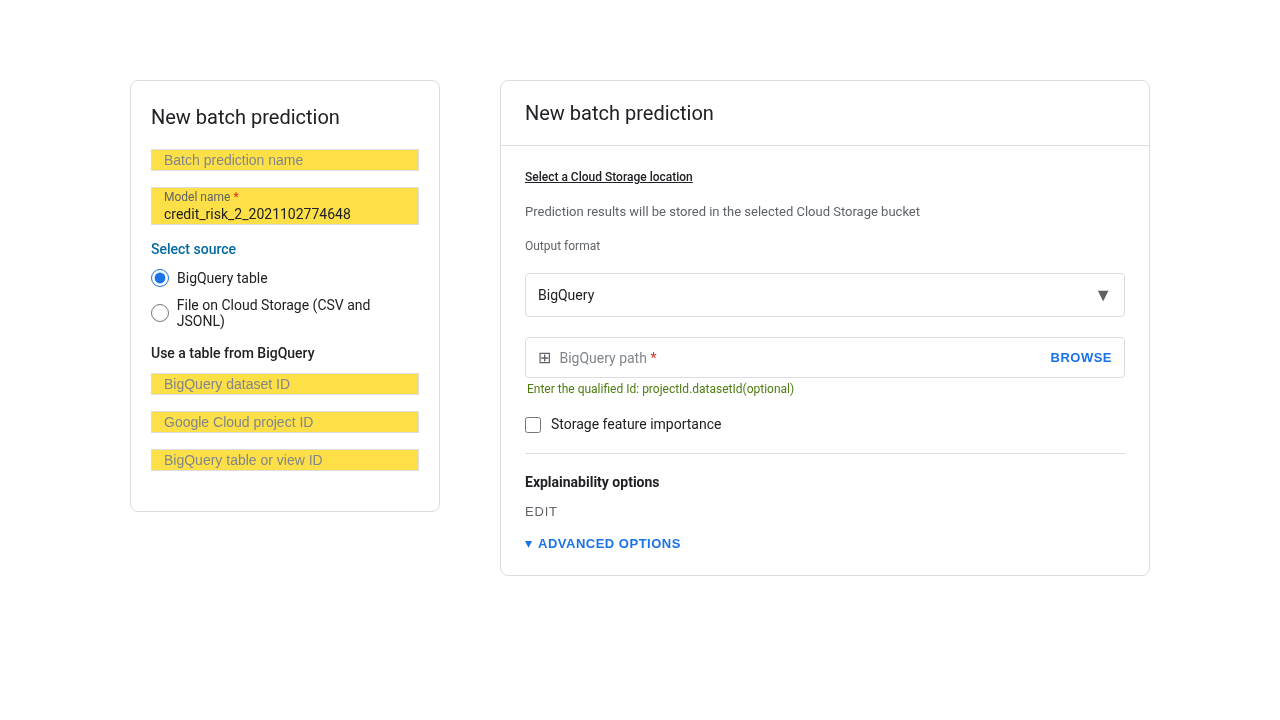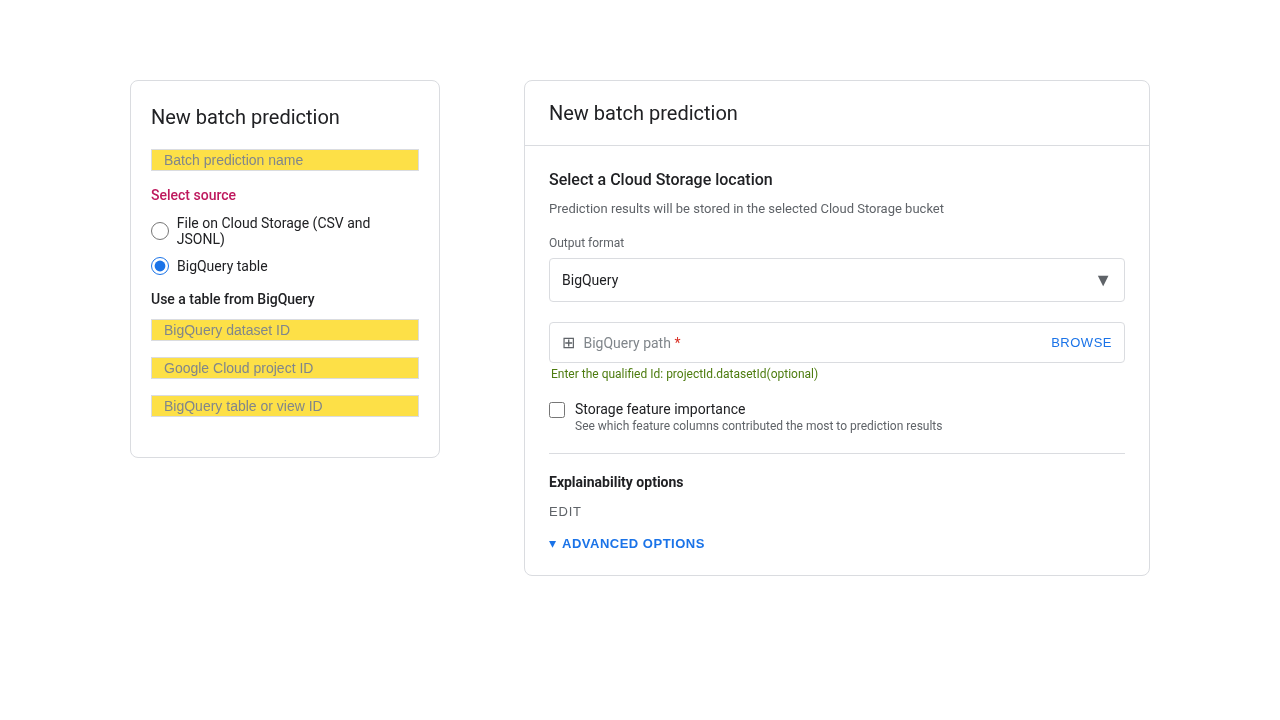--- a/index.html
+++ b/index.html
@@ -14,21 +14,21 @@
       width: 1280px;
       height: 720px;
       overflow: hidden;
       font-size: 14px;
       color: #202124;
     }
 
     .page-container {
       display: flex;
       padding: 80px 130px 40px 130px;
-      gap: 84px;
+      gap: 60px;
       height: 100%;
     }
 
     
     .left-panel {
       width: 310px;
       flex-shrink: 0;
       border: 1px solid #dadce0;
       border-radius: 8px;
       padding: 24px 20px;
@@ -79,21 +79,21 @@
       color: #202124;
     }
 
     .required-star {
       color: #d93025;
     }
 
     .section-title {
       font-size: 14px;
       font-weight: 500;
-      color: #be185d;
+      color: #0369a1;
       margin-bottom: 12px;
       margin-top: 4px;
     }
 
     .radio-group {
       display: flex;
       flex-direction: column;
       gap: 10px;
       margin-bottom: 16px;
     }
@@ -143,36 +143,37 @@
       font-size: 20px;
       font-weight: 400;
       color: #202124;
     }
 
     .right-panel-body {
       padding: 24px 24px;
     }
 
     .cloud-storage-title {
-      font-size: 16px;
+      font-size: 12px;
       font-weight: 500;
       color: #202124;
-      margin-bottom: 12px;
+      margin-bottom: 20px;
+      text-decoration: underline;
     }
 
     .cloud-storage-desc {
       font-size: 13px;
       color: #5f6368;
       margin-bottom: 20px;
     }
 
     .output-format-label {
       font-size: 12px;
       color: #5f6368;
-      margin-bottom: 8px;
+      margin-bottom: 20px;
     }
 
     .select-wrapper {
       border: 1px solid #dadce0;
       border-radius: 4px;
       padding: 10px 12px;
       display: flex;
       align-items: center;
       justify-content: space-between;
       cursor: pointer;
@@ -212,21 +213,21 @@
       font-size: 16px;
     }
 
     .bigquery-path-label {
       font-size: 14px;
       color: #80868b;
     }
 
     .browse-btn {
       font-size: 13px;
-      font-weight: 400;
+      font-weight: 700;
       color: #1a73e8;
       background: none;
       border: none;
       cursor: pointer;
       letter-spacing: 0.5px;
       text-transform: uppercase;
     }
 
     .bigquery-hint {
       font-size: 12px;
@@ -318,30 +319,39 @@
 
   <div class="left-panel">
     <div class="left-panel-title">New batch prediction</div>
 
     <div class="form-field">
       <div class="input-wrapper">
         <input type="text" placeholder="Batch prediction name" style="">
       </div>
     </div>
 
+    <div class="form-field">
+      <div class="input-wrapper">
+        <div class="model-name-label">
+          <span>Model name</span>
+          <span class="required-star"> *</span>
+        </div>
+        <div class="model-name-value">credit_risk_2_2021102774648</div>
+      </div>
+    </div>
 
     <div class="section-title">Select source</div>
     <div class="radio-group">
       <label class="radio-option">
+        <input type="radio" name="source" checked="" style="">
+        <span class="radio-label">BigQuery table</span>
+      </label>
+      <label class="radio-option">
         <input type="radio" name="source" style="">
         <span class="radio-label">File on Cloud Storage (CSV and JSONL)</span>
-      </label>
-      <label class="radio-option">
-        <input type="radio" name="source" checked="" style="">
-        <span class="radio-label">BigQuery table</span>
       </label>
     </div>
 
     <div class="subsection-title">Use a table from BigQuery</div>
 
     <div class="form-field">
       <div class="input-wrapper">
         <input type="text" placeholder="BigQuery dataset ID" style="">
       </div>
     </div>
@@ -383,21 +393,20 @@
           </span>
         </div>
         <button class="browse-btn">BROWSE</button>
       </div>
       <div class="bigquery-hint">Enter the qualified Id: projectId.datasetId(optional)</div>
 
       <div class="checkbox-row">
         <input type="checkbox" style="">
         <div>
           <div class="checkbox-label-main">Storage feature importance</div>
-          <div class="checkbox-label-sub">See which feature columns contributed the most to prediction results</div>
         </div>
       </div>
 
       <hr class="divider">
 
       <div class="explainability-title">Explainability options</div>
 
 
       <button class="edit-btn">EDIT</button>
 

